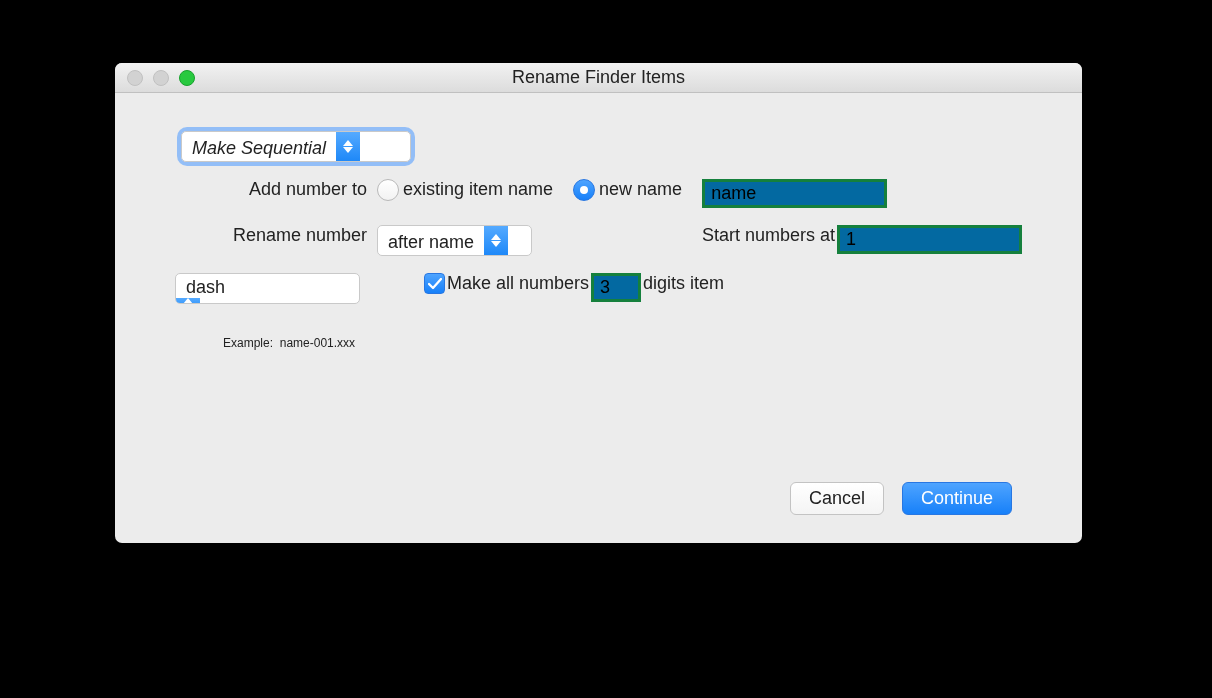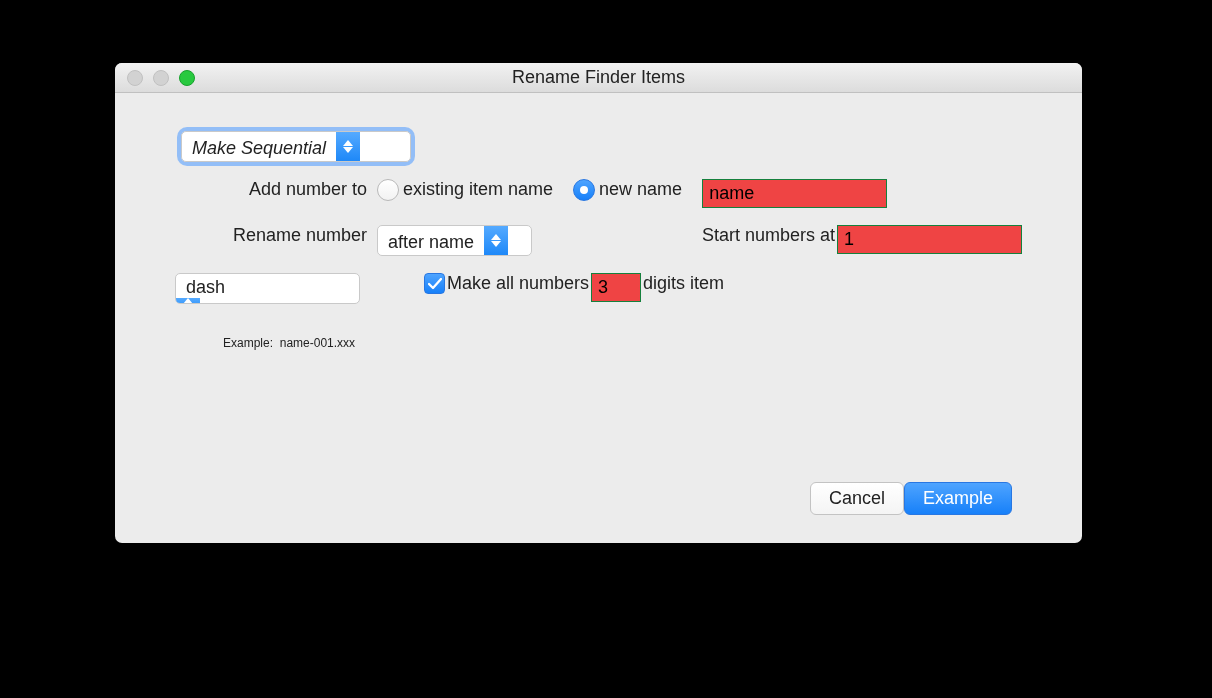--- a/index.html
+++ b/index.html
@@ -124,22 +124,22 @@
       content: "";
       width: 8px;
       height: 8px;
       background: #fff;
       border-radius: 50%;
     }
     .radio-lbl { margin-right: 18px; }
 
     .textfield {
       height: 29px;
-      border: 1px solid #15803d;
-      background: #ef4444;
+      border: 3px solid #15803d;
+      background: #0369a1;
       padding: 2px 6px;
       font-size: 18px;
       font-family: inherit;
     }
 
     .checkbox {
       width: 21px;
       height: 21px;
       border-radius: 4px;
       background: linear-gradient(#4ea4ff, #1780f9);
@@ -155,20 +155,21 @@
       margin-top: 32px;
       margin-left: 48px;
       font-size: 12px;
     }
 
     .footer {
       position: absolute;
       right: 70px;
       bottom: 28px;
       display: flex;
+      gap: 18px;
     }
     .btn {
       height: 33px;
       padding: 0 18px;
       border-radius: 6px;
       font-size: 18px;
       border: 1px solid #c3c3c3;
       background: linear-gradient(#fff, #f4f4f4);
       display: inline-flex;
       align-items: center;
@@ -261,17 +262,17 @@
       <input class="textfield" style="width: 50px;" value="3">
       <span>digits item</span>
     </div>
 
     <div class="example">
       <span>Example:</span>&nbsp;&nbsp;<span>name-001.xxx</span>
     </div>
 
     <div class="footer">
       <div class="btn">Cancel</div>
-      <div class="btn primary">Example</div>
+      <div class="btn primary">Continue</div>
     </div>
 
   </div>
 </div>
 
 </body></html>

